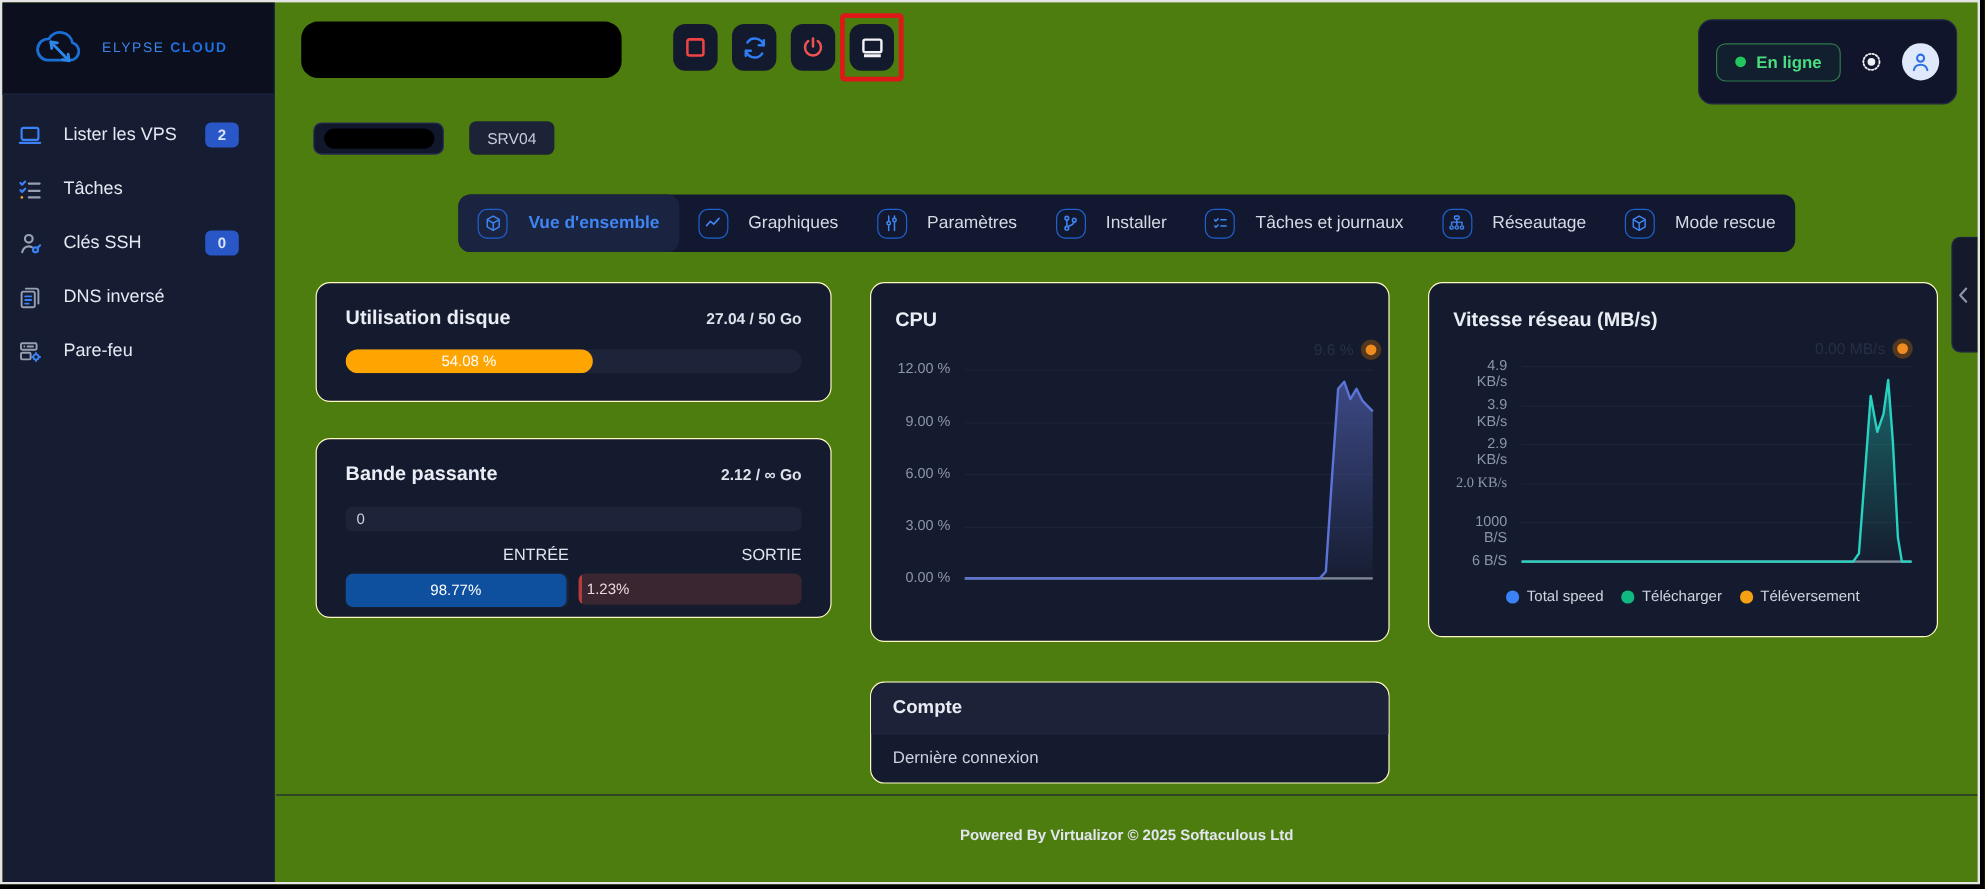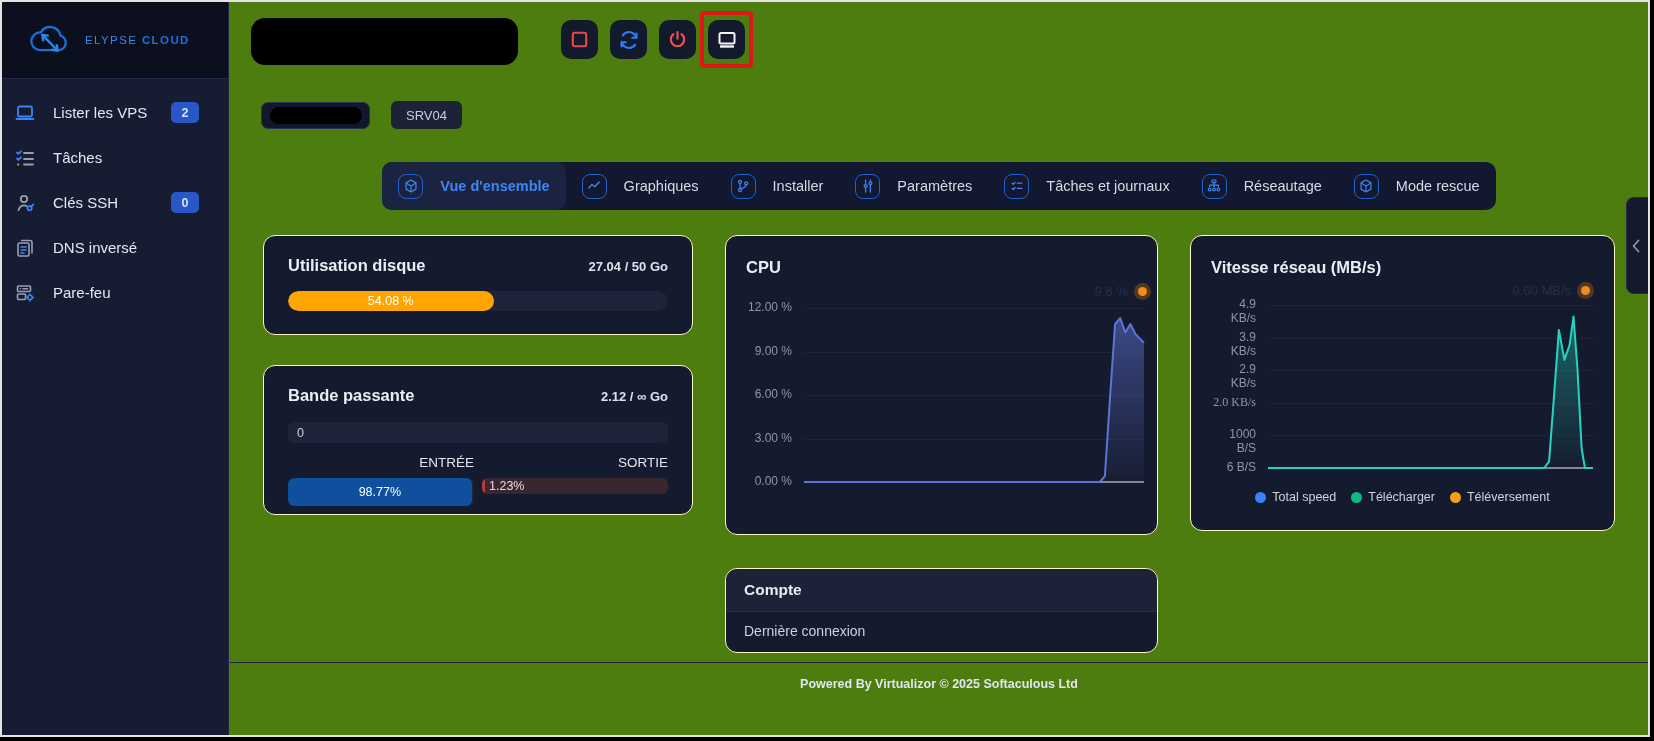--- a/index.html
+++ b/index.html
@@ -71,21 +71,21 @@
   .meter-fill { height:100%; background:#ffa502; border-radius:10px; display:flex;
                 align-items:center; justify-content:center; color:#fff; font-size:12.5px; }
   .bw-zero-track { margin-top:17px; height:21px; border-radius:6px; background:#1d2338;
                    display:flex; align-items:center; padding-left:9px; font-size:12.5px; color:#ccd2de; }
   .bw-labels { display:flex; gap:8px; margin-top:12px; }
   .bw-label { flex:1; text-align:right; font-size:13.5px; color:#e2e6ee; }
   .bw-bars { display:flex; gap:8px; margin-top:8px; }
   .bw-in { flex:1; height:28px; background:#1d2338; border-radius:6px; overflow:hidden; }
   .bw-in-fill { height:100%; background:#0e4f9e; border-radius:6px; display:flex;
                 align-items:center; justify-content:center; color:#fff; font-size:12.5px; }
-  .bw-out { flex:1; height:16px; background:#3a2631; border-radius:6px; position:relative;
+  .bw-out { flex:1; height:26px; background:#3a2631; border-radius:6px; position:relative;
             display:flex; align-items:center; overflow:hidden; }
   .bw-out-fill { position:absolute; left:0; top:0; bottom:0; background:#b53c3c; min-width:3px; }
   .bw-out-label { margin-left:7px; font-size:12.5px; color:#ead9dd; position:relative; }
 
   
   .chart-card { position:relative; }
   .chart-card .card-title { position:absolute; top:22px; left:20px; }
   .chart-caption { position:absolute; display:flex; align-items:center; gap:10px; }
   .caption-text { font-size:13px; color:#272e47; }
   .caption-dot { width:9px; height:9px; border-radius:50%; background:#f08b1f;
@@ -104,21 +104,21 @@
   .legend-dot { width:11px; height:11px; border-radius:50%; }
 
   .account-header { background:#1c2238; border-radius:12px 12px 0 0; padding:12px 18px;
                     font-size:15.5px; font-weight:700; color:#e7ebf2; border-bottom:1px solid #262d49; }
   .account-row { padding:11px 18px 13px; font-size:14px; color:#ccd2de; }
 
   
   .footer { position:absolute; left:0; right:0; top:660px; border-top:1px solid #1e2537;
             text-align:center; padding-top:9px; }
   .footer-line1 { font-size:12.5px; color:#c5cbd8; }
-  .footer-line2 { font-size:12.5px; color:#e2e6ee; font-weight:700; margin-top:5px; }
+  .footer-line2 { font-size:12.5px; color:#e2e6ee; font-weight:700; margin-top:17px; }
 
   .edge-handle { position:absolute; right:0; top:195px; width:22px; height:97px; background:#141a2c;
                  border:1px solid #252c49; border-right:none; border-radius:8px 0 0 8px;
                  display:flex; align-items:center; justify-content:flex-start; padding-left:4px; cursor:pointer; }
 </style>
 </head>
 <body>
 
 <div class="window">
 
@@ -210,20 +210,38 @@
         <div class="console-wrap">
           <div class="action-btn">
             <svg width="22" height="22" viewBox="0 0 22 22" fill="none" stroke="#f3f4f6">
               <rect x="3.5" y="4" width="15" height="10.5" rx="1.5" stroke-width="2"></rect>
               <path d="M4 17.5h14" stroke-width="2.4"></path>
             </svg>
           </div>
           <div class="annotation-box"></div>
         </div>
       </div>
+      <div class="right-cluster">
+        <div class="status-badge">
+          <span class="status-dot"></span>
+          <span class="status-text">En ligne</span>
+        </div>
+        <svg width="23" height="23" viewBox="0 0 22 22" style="cursor:pointer">
+          <circle cx="11" cy="11" r="3.1" fill="#eef1f6"></circle>
+          <g stroke="#eef1f6" stroke-width="1.5" stroke-linecap="round" stroke-dasharray="1.2 1.6">
+            <circle cx="11" cy="11" r="6.4" fill="none"></circle>
+          </g>
+        </svg>
+        <div class="avatar">
+          <svg width="19" height="19" viewBox="0 0 22 22" fill="none" stroke="#2f6fe4" stroke-width="2" stroke-linecap="round">
+            <circle cx="11" cy="7.5" r="3.4"></circle>
+            <path d="M4.5 19c.7-3.3 3.3-5.1 6.5-5.1s5.8 1.8 6.5 5.1"></path>
+          </svg>
+        </div>
+      </div>
     </div>
 
     <div class="chips">
       <div class="chip-redacted">
         <div class="chip-redacted-inner"></div>
       </div>
       <div class="chip">SRV04</div>
     </div>
 
     <div class="tabbar">
@@ -236,41 +254,41 @@
         </span>
         <span>Vue d'ensemble</span>
       </div>
       <div class="tab">
         <span class="tab-icon-box">
           <svg width="16" height="16" viewBox="0 0 20 20" fill="none" stroke="#3f86f2" stroke-width="1.7" stroke-linecap="round" stroke-linejoin="round">
             <path d="M3.5 12.5l4-4.5 3.5 3 5.5-6"></path>
           </svg>
         </span>
         <span>Graphiques</span>
+      </div>
+      <div class="tab">
+        <span class="tab-icon-box">
+          <svg width="16" height="16" viewBox="0 0 20 20" fill="none" stroke="#3f86f2" stroke-width="1.6" stroke-linecap="round">
+            <path d="M7 2.5v5.2M7 12v5.5M13 2.5v2M13 8.7v8.8"></path>
+            <circle cx="7" cy="10" r="1.8"></circle>
+              <circle cx="13" cy="6.6" r="1.8"></circle>
+          </svg>
+        </span>
+        <span>Paramètres</span>
       </div>
       <div class="tab">
         <span class="tab-icon-box">
           <svg width="16" height="16" viewBox="0 0 20 20" fill="none" stroke="#3f86f2" stroke-width="1.6" stroke-linecap="round">
             <circle cx="6.3" cy="4.8" r="1.9"></circle>
               <circle cx="6.3" cy="15.2" r="1.9"></circle>
               <circle cx="14" cy="6.8" r="1.9"></circle>
             <path d="M6.3 6.7v6.6M14 8.7a7.3 7.3 0 0 1-5.6 4.3"></path>
           </svg>
         </span>
         <span>Installer</span>
-      </div>
-      <div class="tab">
-        <span class="tab-icon-box">
-          <svg width="16" height="16" viewBox="0 0 20 20" fill="none" stroke="#3f86f2" stroke-width="1.6" stroke-linecap="round">
-            <path d="M7 2.5v5.2M7 12v5.5M13 2.5v2M13 8.7v8.8"></path>
-            <circle cx="7" cy="10" r="1.8"></circle>
-              <circle cx="13" cy="6.6" r="1.8"></circle>
-          </svg>
-        </span>
-        <span>Paramètres</span>
       </div>
       <div class="tab">
         <span class="tab-icon-box">
           <svg width="16" height="16" viewBox="0 0 20 20" fill="none" stroke="#3f86f2" stroke-width="1.6" stroke-linecap="round" stroke-linejoin="round">
             <path d="M4 6.5l1.3 1.3L7.6 5.4"></path>
               <path d="M10.5 6.5H16"></path>
             <path d="M4 13l1.3 1.3 2.3-2.4"></path>
               <path d="M10.5 13H16"></path>
           </svg>
         </span>

